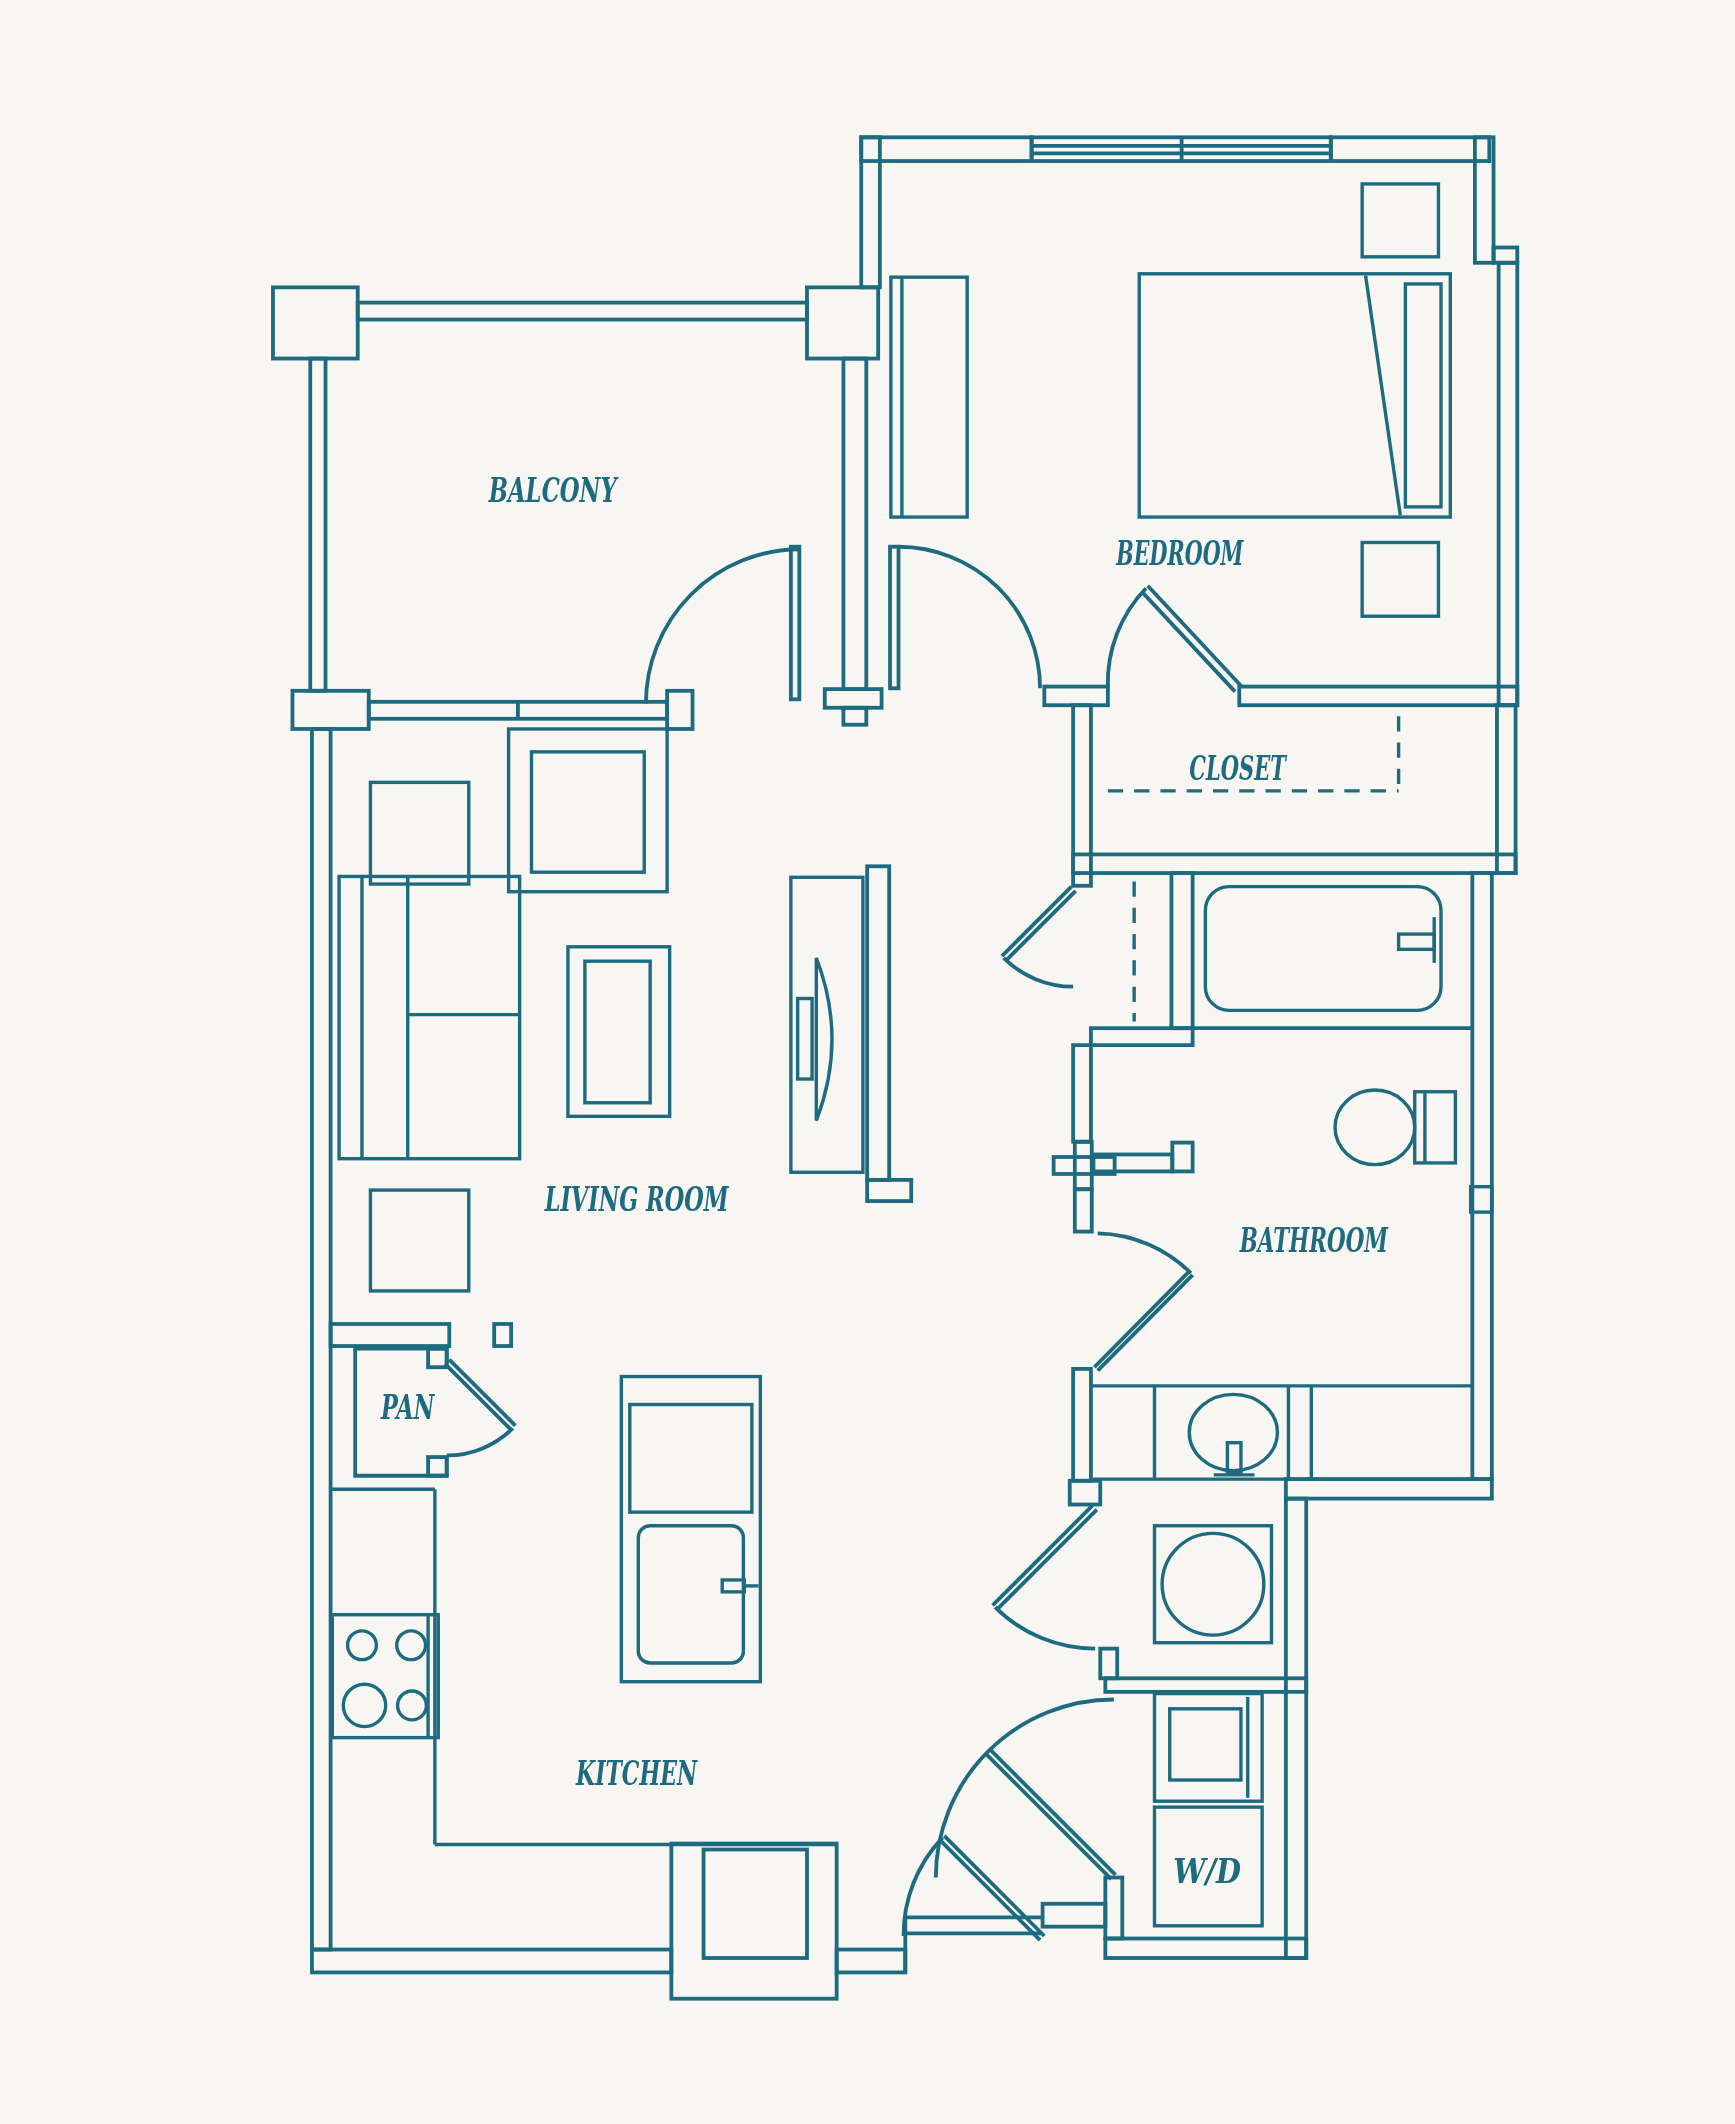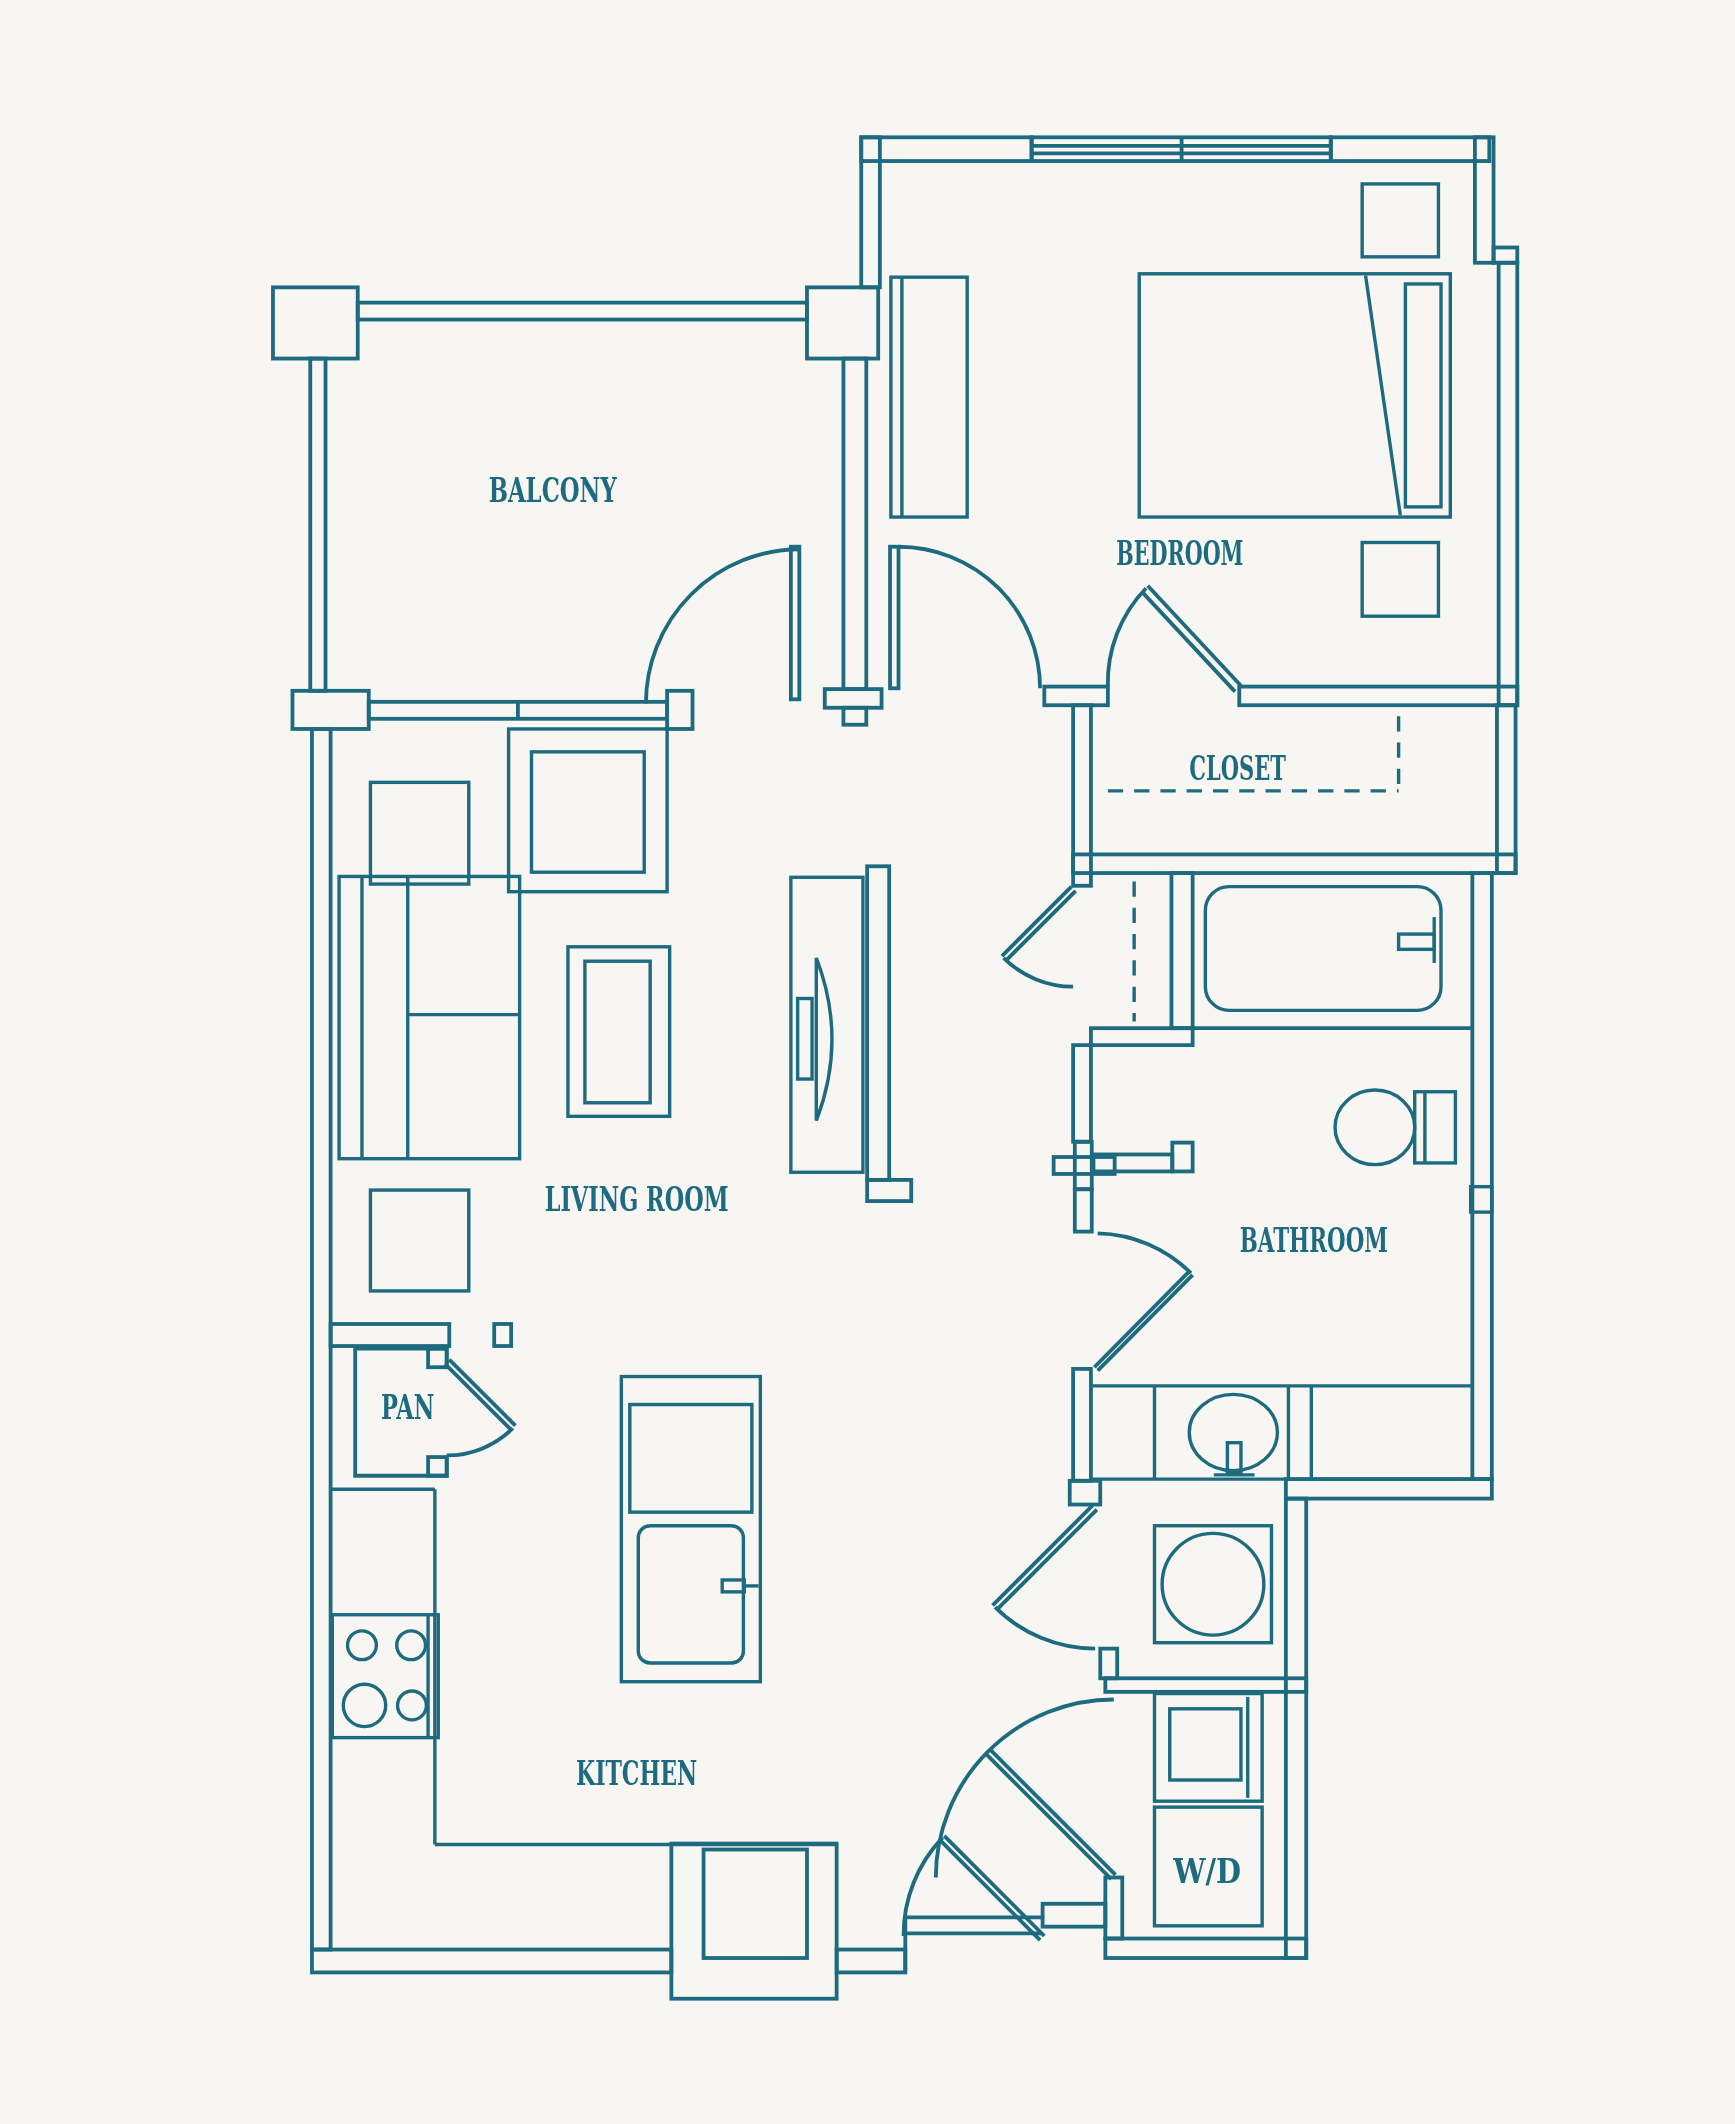--- a/index.html
+++ b/index.html
@@ -5,20 +5,21 @@
   html, body {
     margin: 0;
     padding: 0;
     background: #f7f6f2;
   }
   .plan-wrap {
     width: 1736px;
     height: 2125px;
     background: #f7f6f2;
     position: relative;
+    font-style: italic;
   }
   svg { display: block; }
   .w {                      
     fill: none;
     stroke: #1e6b80;
     stroke-width: 4.5;
   }
   .f {                      
     fill: none;
     stroke: #1e6b80;

